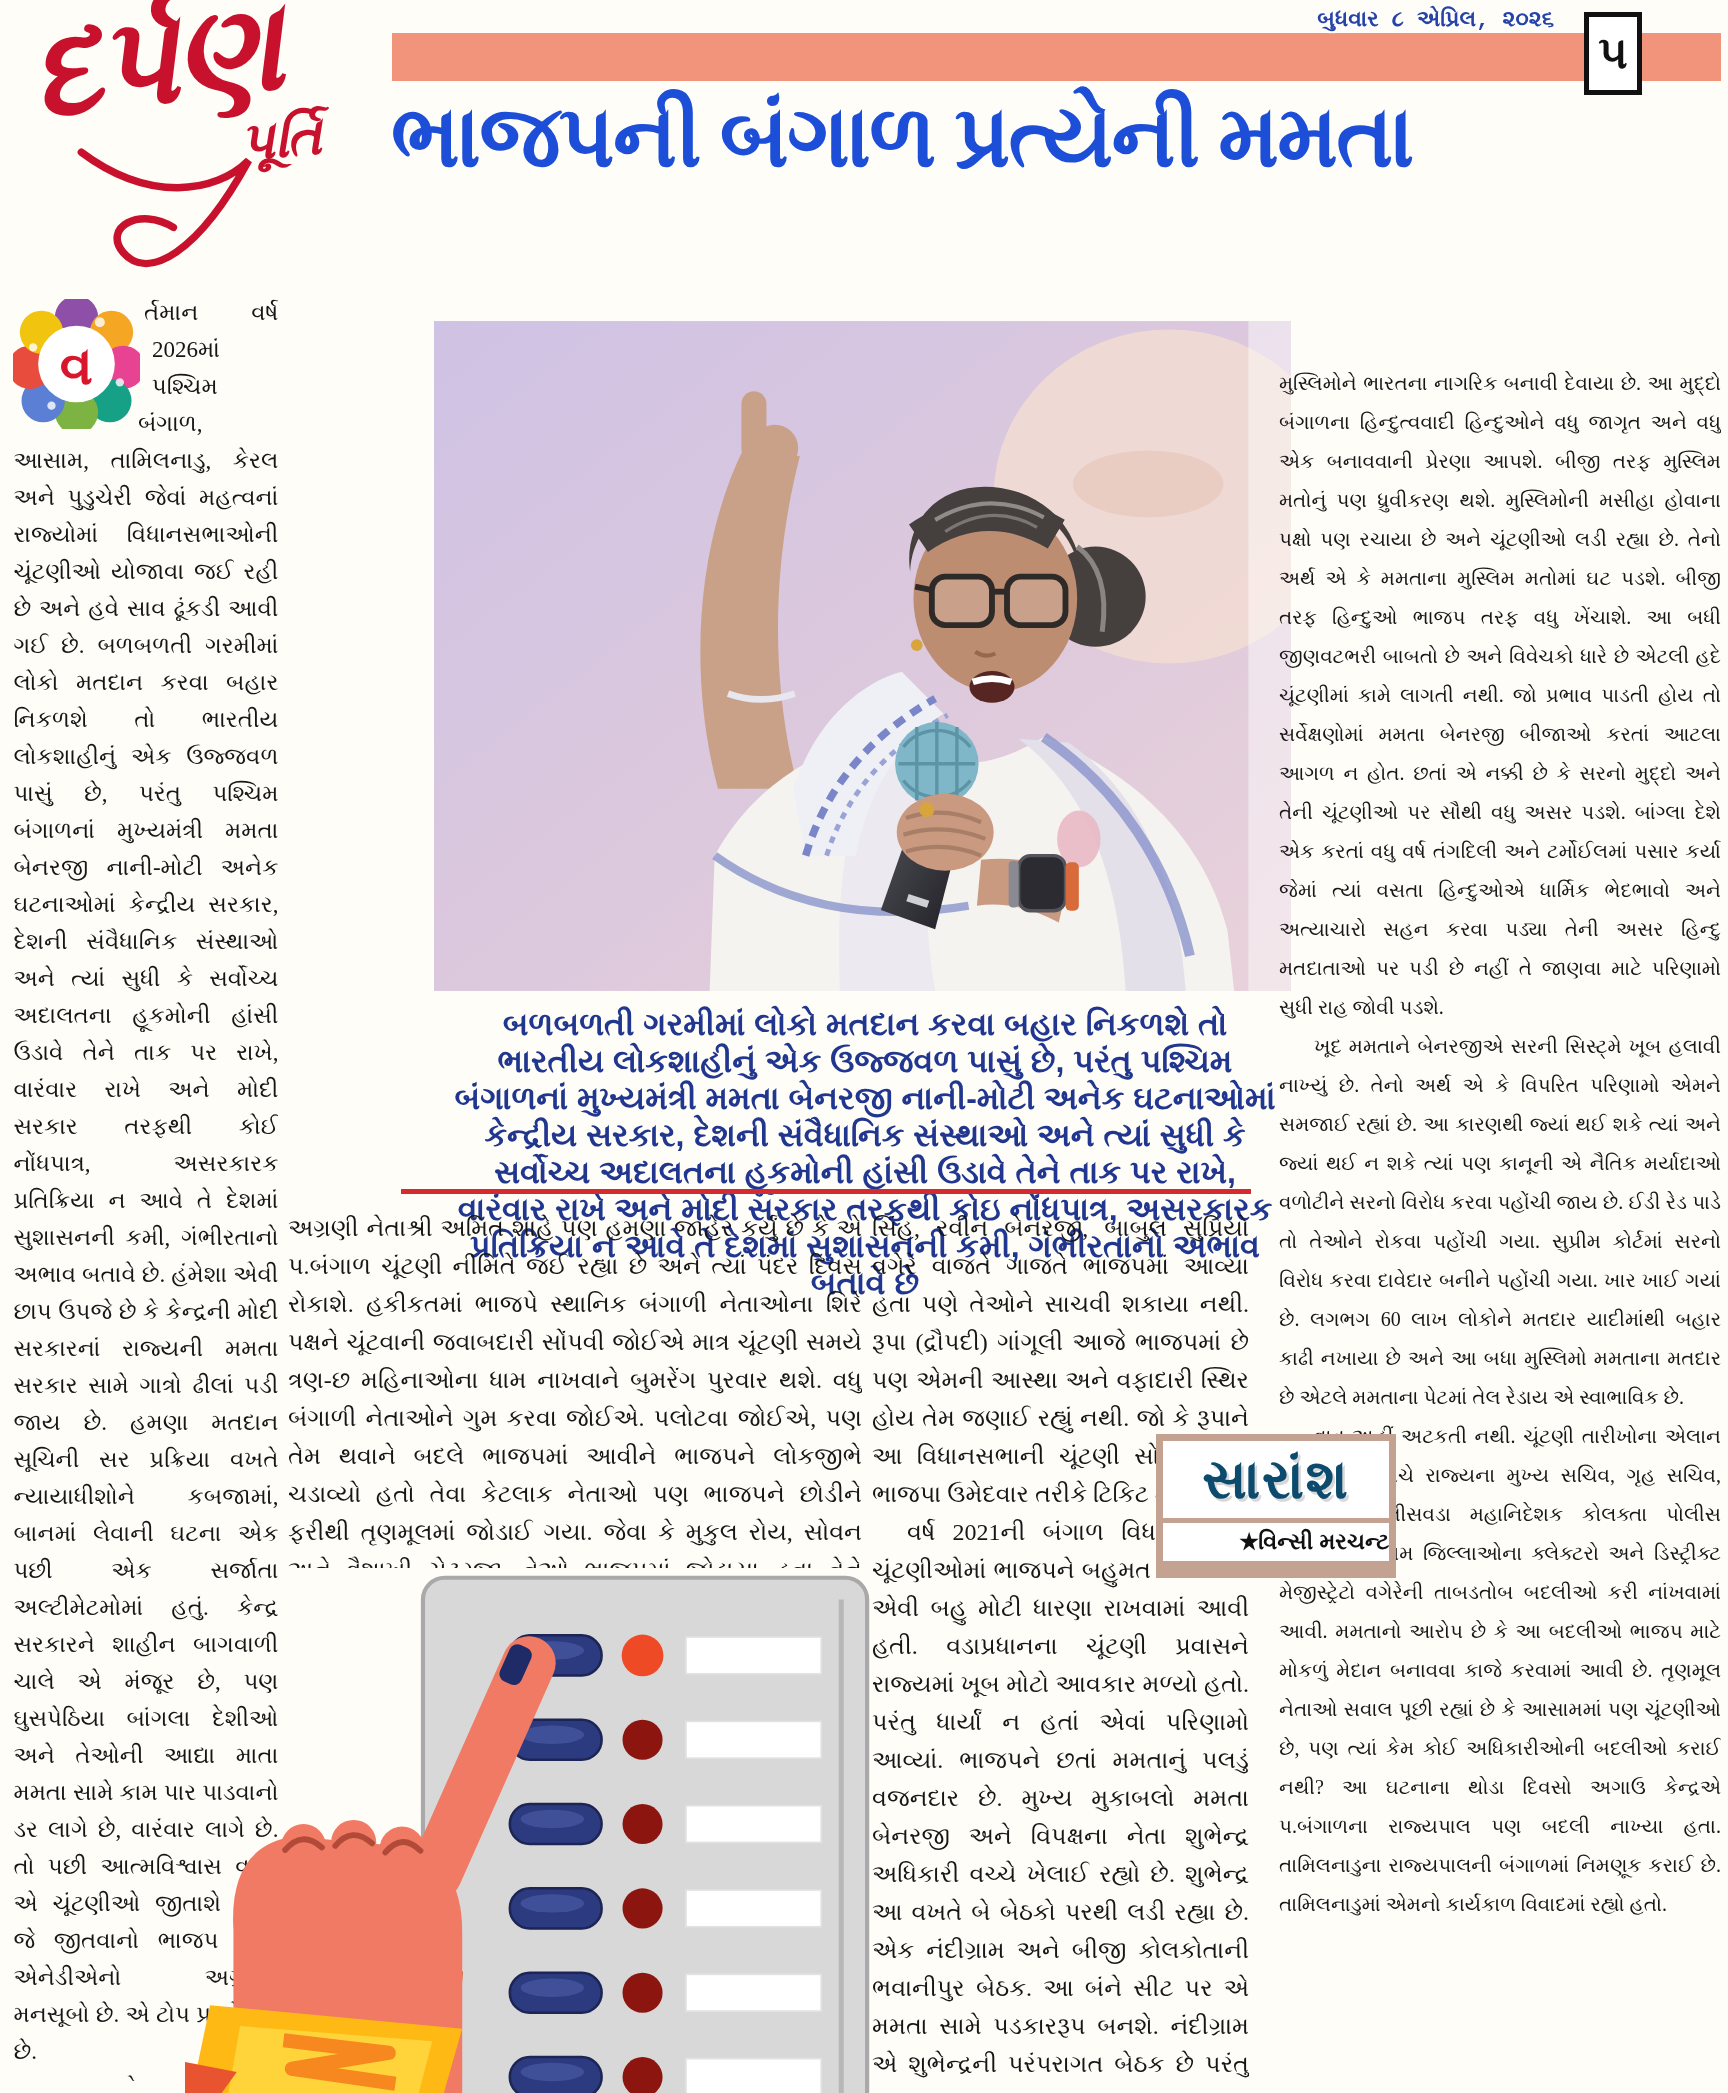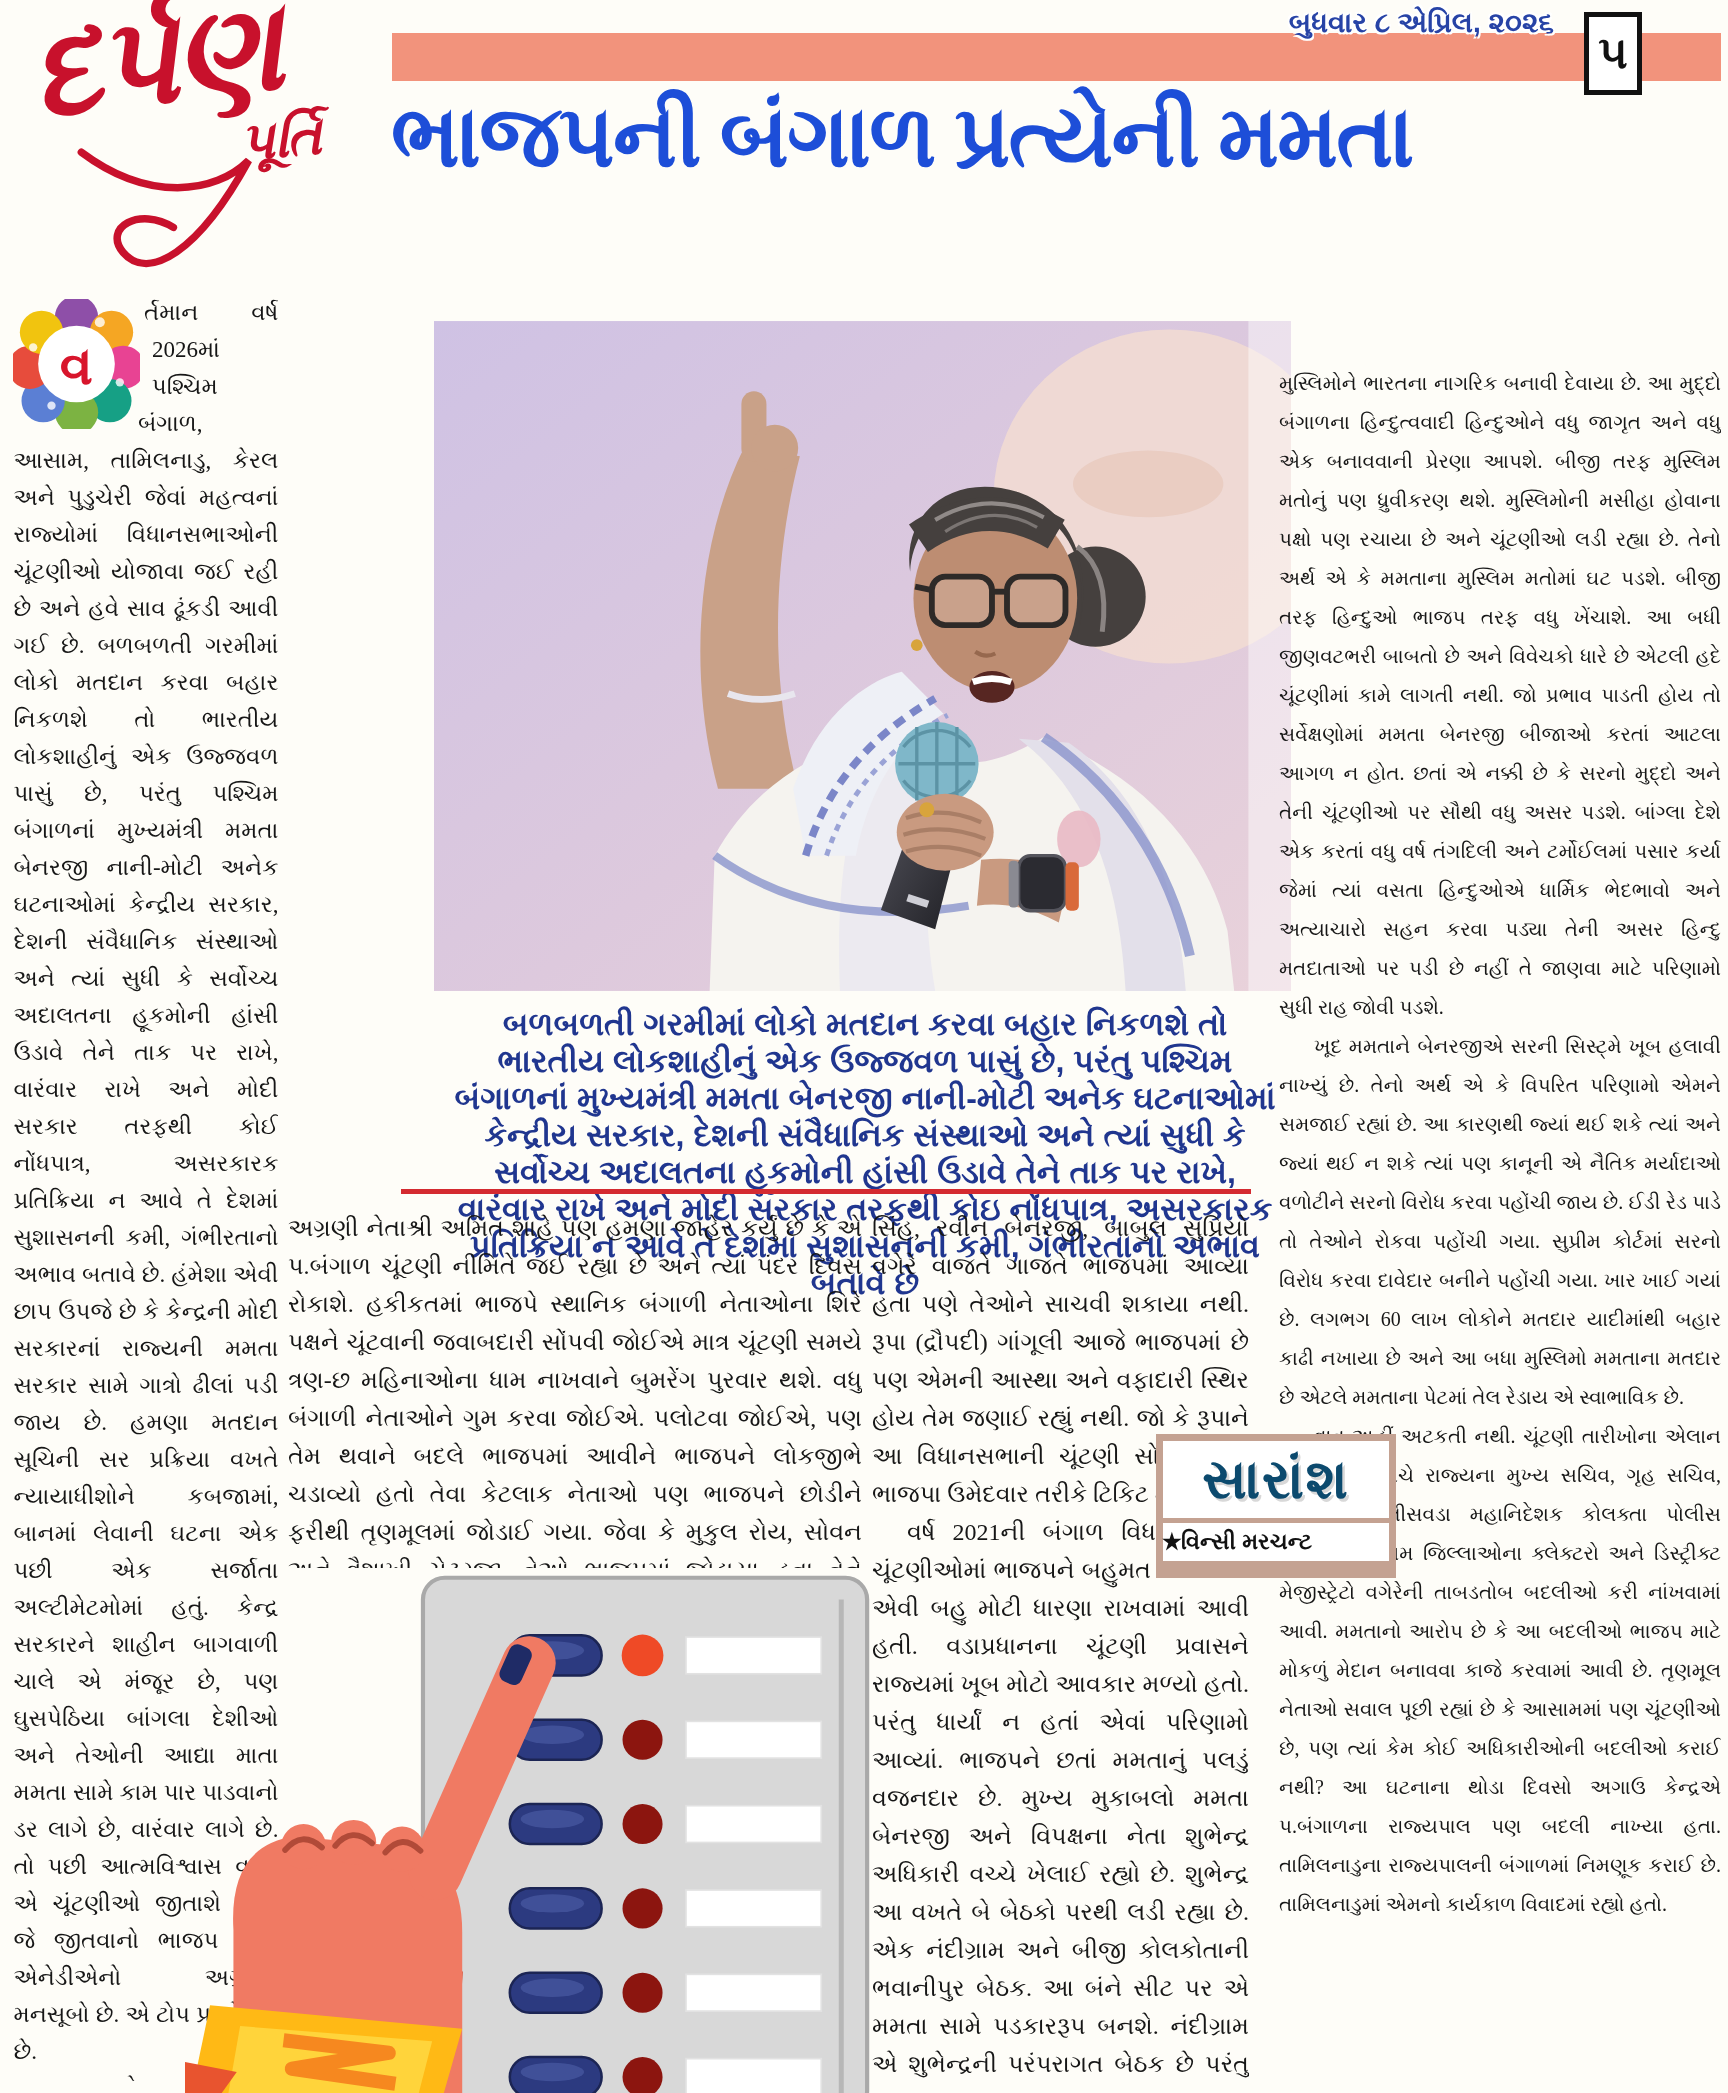--- a/index.html
+++ b/index.html
@@ -8,22 +8,22 @@
 
   
   .logo{position:absolute;left:23.4px;top:1.7px;width:376px;height:288px;}
   .logo-main{position:absolute;left:6.7px;top:-11.7px;font-size:125px;font-style:italic;font-weight:bold;
     color:#c8112c;transform:rotate(-7deg);font-family:"Liberation Serif",serif;letter-spacing:-3.3px;}
   .logo-sub{position:absolute;left:217px;top:107px;font-size:53px;font-style:italic;font-weight:bold;
     color:#c8112c;transform:rotate(-5deg);}
   .logo-swirl{position:absolute;left:50px;top:125px;}
 
   .topbar{position:absolute;left:392px;top:33px;width:1329px;height:48px;background:#f2937c;}
-  .topdate{position:absolute;right:174px;top:6.7px;font-size:28px;font-weight:bold;color:#2743a6;
-    font-family:Liberation Sans, sans-serif;
+  .topdate{position:absolute;right:174px;top:6.7px;font-size:22px;font-weight:bold;color:#2743a6;
+    font-family:Liberation Mono, monospace;
     text-shadow:-1.7px -1.7px 0 #fff,1.7px -1.7px 0 #fff,-1.7px 1.7px 0 #fff,1.7px 1.7px 0 #fff;}
   .pagebox{position:absolute;left:1584px;top:11.7px;width:48px;height:73px;background:#fff;
     border:5.8px solid #111;display:flex;align-items:center;justify-content:center;}
   .pagebox span{font-size:45px;font-weight:bold;color:#111;font-family:"Liberation Sans",sans-serif;}
 
   
   .headline{position:absolute;left:391px;top:80px;width:1332px;text-align:left;
     color:#1d4ed8;font-family:Liberation Serif, serif;font-weight:800;
     font-size:86px;line-height:114px;letter-spacing:-1.7px;}
 
@@ -50,21 +50,21 @@
     font-size:32px;line-height:37px;font-weight:bold;color:#20368f;
     font-family:"Liberation Sans",sans-serif;}
   .redrule{position:absolute;left:401px;top:1189px;width:850px;height:5px;background:#d42a30;}
 
   
   .summary{position:absolute;left:1156px;top:1434px;width:240px;height:144px;background:#c4a292;
     padding:6.7px;box-sizing:border-box;z-index:5;}
   .summary-title{background:#fff;text-align:center;font-family:"Liberation Serif",serif;
     font-weight:bold;font-size:55px;line-height:77px;color:#0c4a6e;letter-spacing:1.7px;
     text-shadow:2.5px 2.5px 0 #d8d8d8;}
-  .summary-byline{background:#fff;margin-top:5px;text-align:left;font-family:"Liberation Sans",sans-serif;
+  .summary-byline{background:#fff;margin-top:5px;text-align:right;font-family:"Liberation Sans",sans-serif;
     font-weight:bold;font-size:22.5px;line-height:38px;color:#111;}
 
   
   .evm{position:absolute;left:185px;top:1571px;width:693px;height:522px;z-index:4;}
 </style>
 </head>
 <body>
 
 <div class="page">
 

